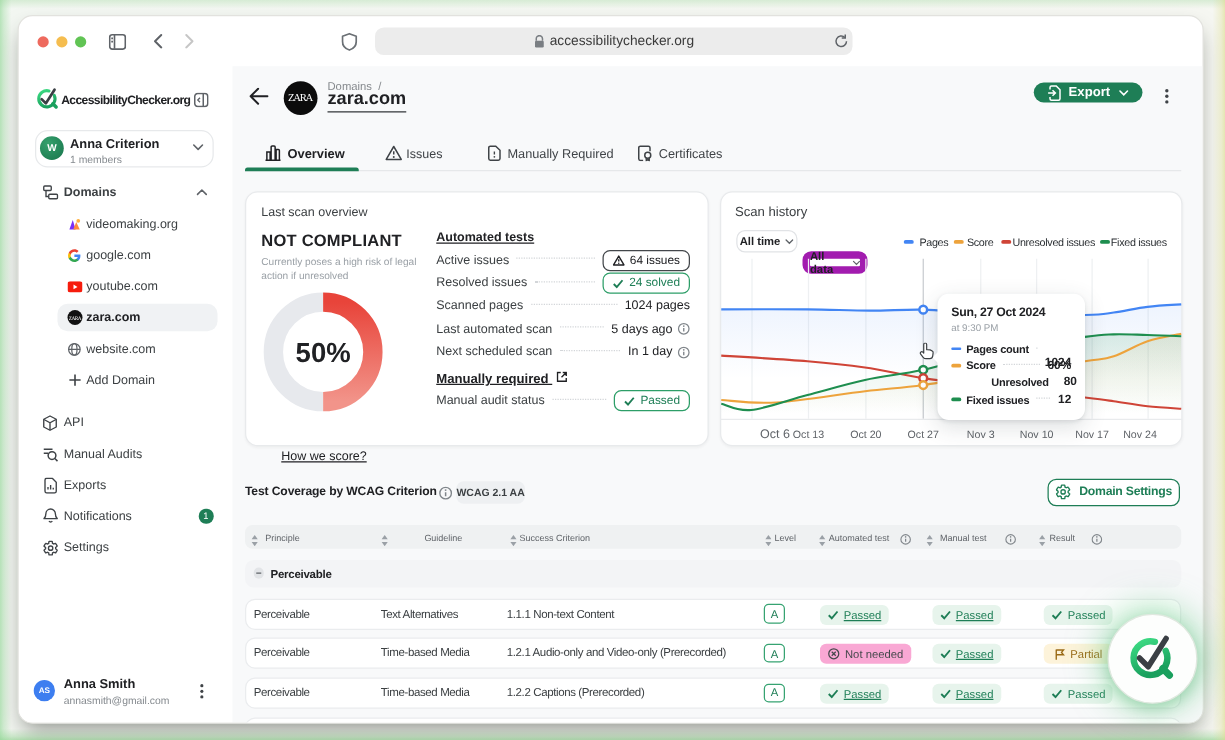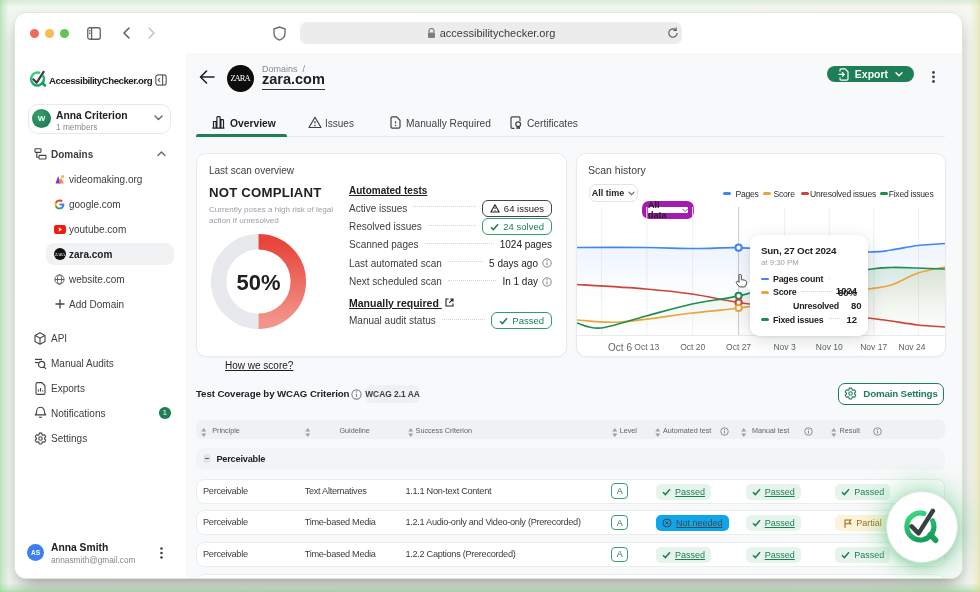--- a/index.html
+++ b/index.html
@@ -31,21 +31,21 @@
   .card{position:absolute;background:#fff;border:1px solid #e8eaec;border-radius:10px;
         box-shadow:0 1px 2px rgba(60,64,67,.05);box-sizing:border-box;}
   .lbl{position:absolute;font-size:10px;color:#3c4043;white-space:nowrap;}
   .dots{flex:1;border-bottom:1.5px dotted #d3d6d9;margin:0 6px 3px 6px;}
   .srow{position:absolute;display:flex;align-items:center;font-size:10px;color:#3c4043;white-space:nowrap;height:17px;}
   .badge{display:inline-flex;align-items:center;justify-content:center;border-radius:6px;
          font-size:9.5px;height:17px;box-sizing:border-box;padding:0 7px;white-space:nowrap;}
   .pill{position:absolute;display:inline-flex;align-items:center;border-radius:5px;
         font-size:9px;height:16px;box-sizing:border-box;padding:0 6px;white-space:nowrap;}
   .pgreen{background:#e7f4ec;color:#1e7e56;}
-  .pgray{background:#0ea5e9;color:#45484c;text-decoration:underline;}
+  .pgray{background:#f9a8d4;color:#45484c;}
   .pyellow{background:#fdf3da;color:#9a6a16;}
   .th{position:absolute;font-size:7.2px;letter-spacing:0px;color:#5f6368;display:flex;align-items:center;white-space:nowrap;}
   .row{position:absolute;background:#fff;border:1px solid #eaecee;border-radius:8px;left:181px;width:749px;height:25px;box-sizing:border-box;}
   .cell{position:absolute;font-size:9.2px;letter-spacing:-0.3px;color:#3c4043;white-space:nowrap;}
 </style>
 </head>
 <body>
 <div class="window">
 
   <div class="tl" style="left:15px;top:15.5px;background:#ee6a5e;"></div>

